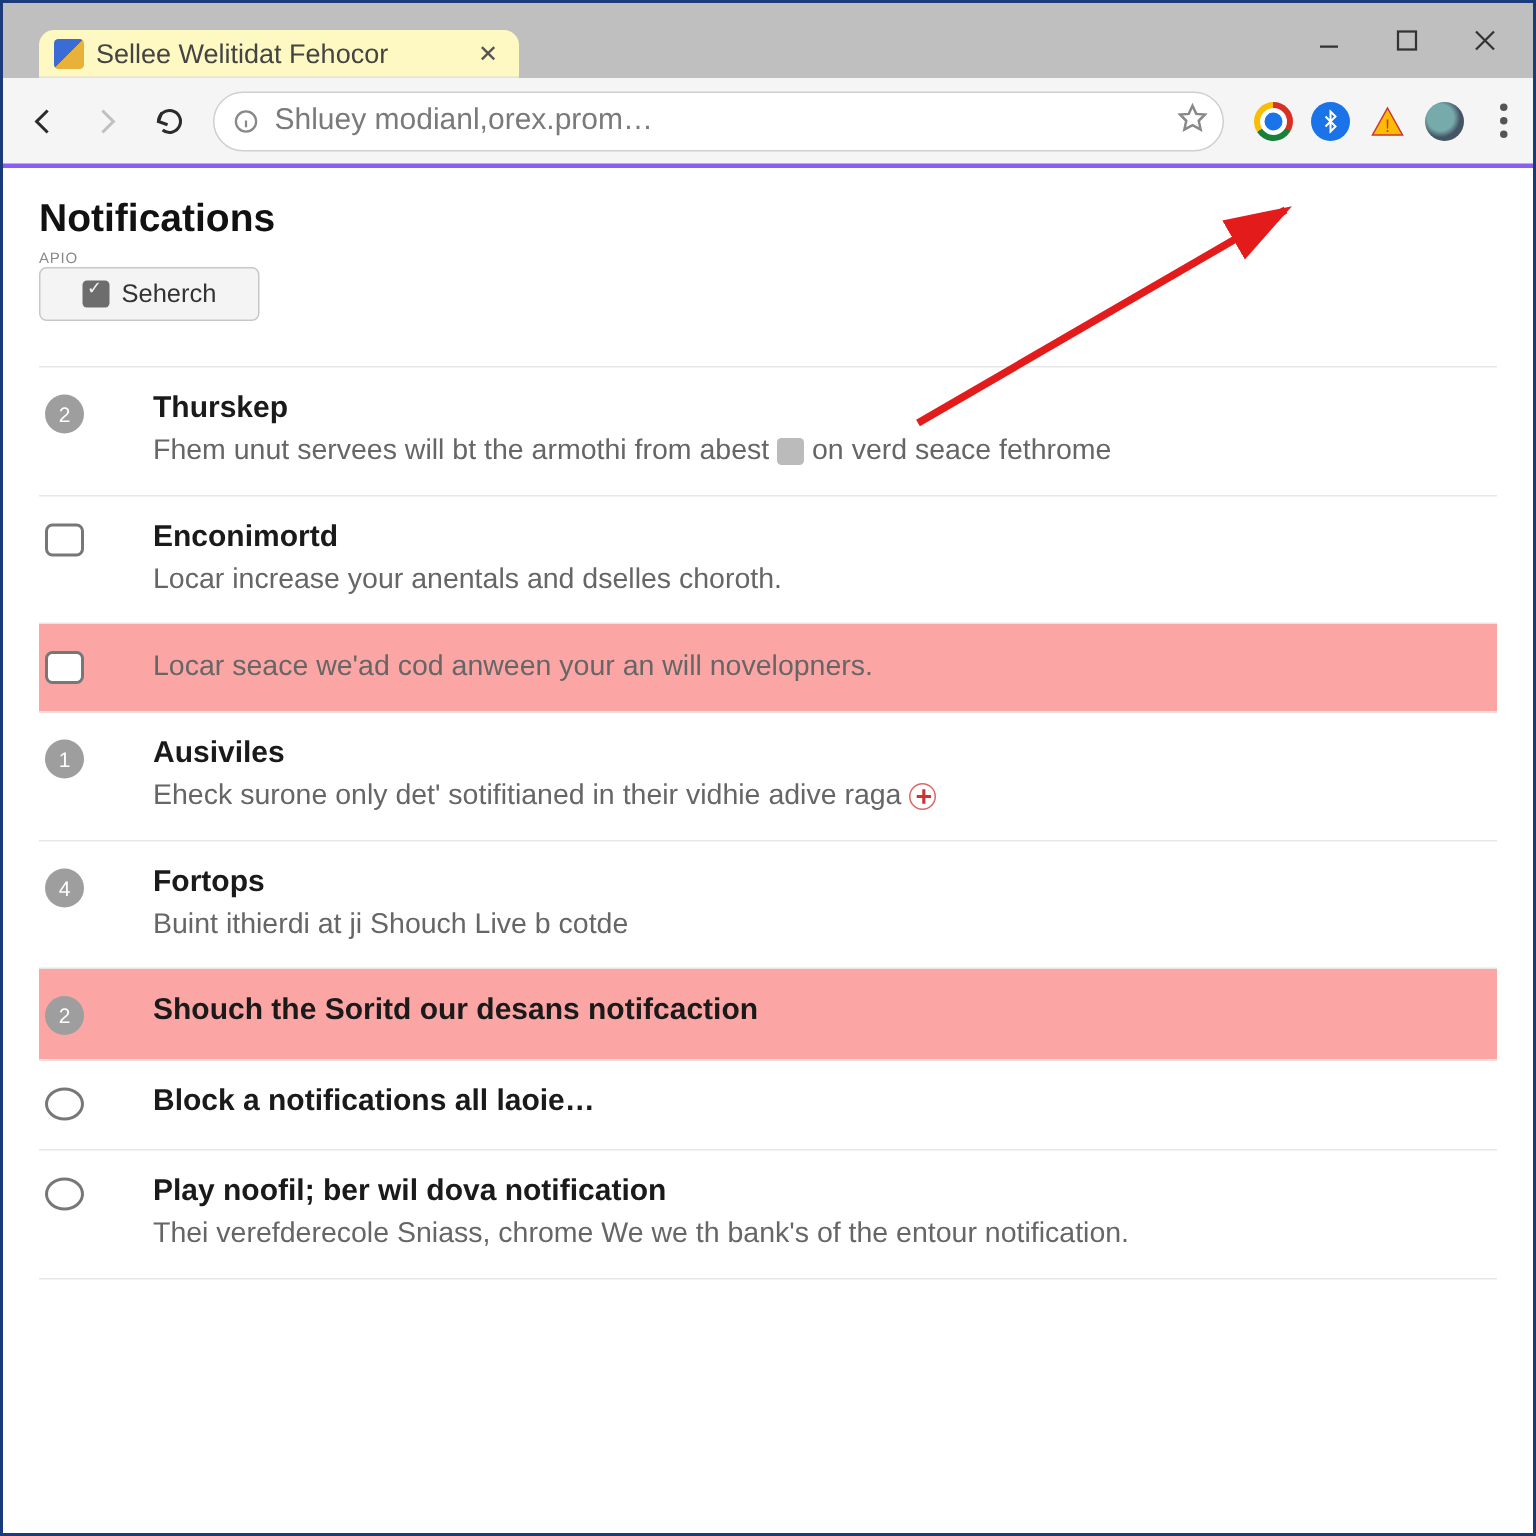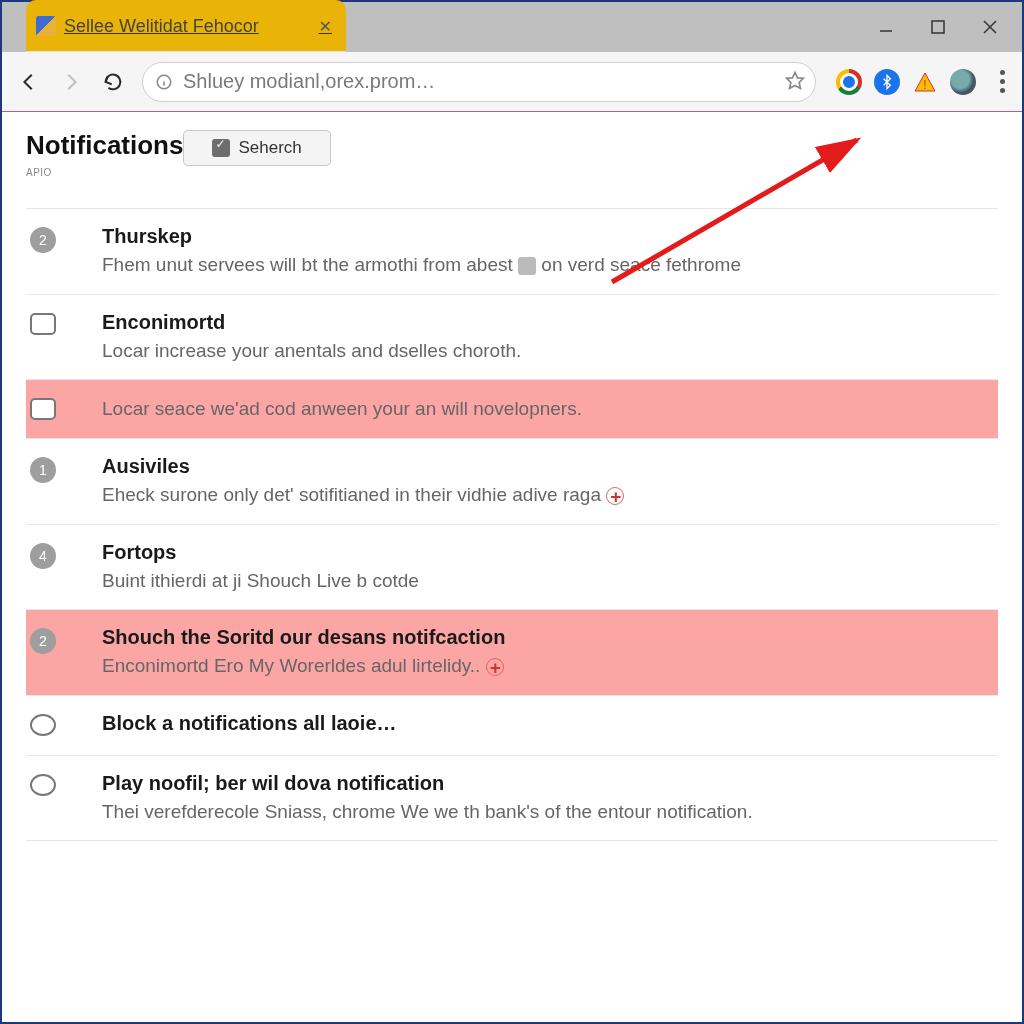--- a/index.html
+++ b/index.html
@@ -1,50 +1,50 @@
 <!DOCTYPE html>
 <html><head>
 <meta charset="utf-8">
 <style>
   * { box-sizing: border-box; margin: 0; padding: 0; }
   html, body { width: 1024px; height: 1024px; overflow: hidden; font-family: "Segoe UI", Arial, sans-serif; background:#fff; }
 
   
   .window { width:1024px; height:1024px; border:2px solid #1a3a7a; display:flex; flex-direction:column; background:#fff;}
   .titlebar { height:50px; background:#bfbfbf; display:flex; align-items:flex-end; }
-  .tab { height:52px; background:#eab308; border-radius:10px 10px 0 0; margin-left:24px; display:flex; align-items:center; padding:0 14px 0 10px; gap:8px; min-width:320px; color:#333; position:relative; box-shadow:0 -1px 0 #e0e0e0 inset;text-decoration:underline;}
+  .tab { height:32px; background:#fef9c3; border-radius:10px 10px 0 0; margin-left:24px; display:flex; align-items:center; padding:0 14px 0 10px; gap:8px; min-width:320px; color:#333; position:relative; box-shadow:0 -1px 0 #e0e0e0 inset;}
   .favicon { width:20px; height:20px; background:linear-gradient(135deg,#3b6bd6 0 50%,#e8b23a 50% 100%); border-radius:3px; }
   .tab-title { font-size:18px; color:#444; overflow:hidden; white-space:nowrap; text-overflow:ellipsis; }
   .tab-close { font-size:16px; color:#555; margin-left:auto; cursor:pointer; }
   .winctrls { margin-left:auto; display:flex; align-items:center; height:100%; padding-right:6px;}
   .winctrl { width:52px; height:36px; display:flex; align-items:center; justify-content:center; font-size:18px; color:#2b2b2b;}
   .winctrl svg { width:16px; height:16px; }
 
-  .toolbar { height:60px; background:#f5f5f5; border-bottom:1px solid #8b5cf6; display:flex; align-items:center; padding:0 8px; gap:4px;}
+  .toolbar { height:60px; background:#f5f5f5; border-bottom:3px solid #8b5cf6; display:flex; align-items:center; padding:0 8px; gap:4px;}
   .navbtn { width:38px; height:38px; border-radius:19px; display:flex; align-items:center; justify-content:center; color:#333; cursor:pointer; }
   .navbtn.disabled { color:#b8b8b8; }
   .navbtn svg { width:22px; height:22px; }
   .omnibox { flex:1; height:40px; background:#fff; border:1px solid #cfcfcf; border-radius:20px; display:flex; align-items:center; padding:0 10px; gap:8px; margin:0 6px;}
   .site-chip { width:22px; height:22px; display:flex; align-items:center; justify-content:center; color:#777;}
   .urltext { flex:1; font-size:20px; color:#7a7a7a; white-space:nowrap; overflow:hidden; text-overflow:ellipsis;}
   .star { color:#777;}
   .ext-icons { display:flex; align-items:center; gap:12px; padding:0 10px;}
   .ext { width:26px; height:26px; border-radius:50%; display:flex; align-items:center; justify-content:center; font-size:16px;}
   .ext.chrome { background:conic-gradient(#d93025 0 33%,#188038 0 66%,#fbbc04 0 100%); position:relative;}
   .ext.chrome::after{content:"";position:absolute;width:12px;height:12px;background:#1a73e8;border:3px solid #fff;border-radius:50%;}
   .ext.bt { background:#1a73e8; color:#fff; font-weight:bold;}
   .ext.warn { background:none;}
   .ext.avatar { background:radial-gradient(circle at 40% 40%, #7aa 0 40%, #456 60% 100%); }
   .menu-dots { width:24px; display:flex; flex-direction:column; gap:4px; align-items:center; justify-content:center; cursor:pointer;}
   .menu-dots span{width:5px;height:5px;background:#555;border-radius:50%;}
 
   
   .page { flex:1; overflow-y:auto; position:relative; background:#fff;}
   .page-inner { padding:18px 24px 40px 24px;}
-  .page-header { display:flex; align-items:flex-start; margin-bottom:4px;}
+  .page-header { display:flex; align-items:flex-start; justify-content:space-between; margin-bottom:4px;flex-direction:column;}
   .page-title { font-size:26px; font-weight:700; color:#111;}
   .page-sub { font-size:10px; color:#8a8a8a; margin-top:6px; letter-spacing:0.5px;}
   .search-btn { height:36px; padding:0 28px; border:1px solid #c7c7c7; border-radius:5px; background:#f4f4f4; display:flex; align-items:center; gap:8px; font-size:17px; color:#333; cursor:pointer;}
   .search-btn .sicon{width:18px;height:18px;background:#6d6d6d;border-radius:3px;position:relative;}
   .search-btn .sicon::after{content:"✓";position:absolute;left:3px;top:-2px;color:#f4f4f4;font-size:12px;}
 
   
   .arrow { position:absolute; pointer-events:none; }
   .arrow svg { overflow:visible; }
 
@@ -209,21 +209,20 @@
             <div class="lead badge">4</div>
             <div class="row-body">
               <div class="row-title">Fortops</div>
               <div class="row-desc"><span>Buint ithierdi at ji Shouch Live b cotde</span><span></span></div>
             </div>
           </div>
           <div class="row shaded">
             <div class="lead badge">2</div>
             <div class="row-body">
               <div class="row-title">Shouch the Soritd our desans notifcaction</div>
-              <div class="row-desc"><span>Enconimortd Ero My Worerldes adul lirtelidy.. </span><span class="inline-glyph redplus"></span><span></span></div>
             </div>
           </div>
           <div class="row">
             <div class="lead radio"></div>
             <div class="row-body">
               <div class="row-title">Block a notifications all laoie…</div>
             </div>
           </div>
           <div class="row">
             <div class="lead radio"></div>

